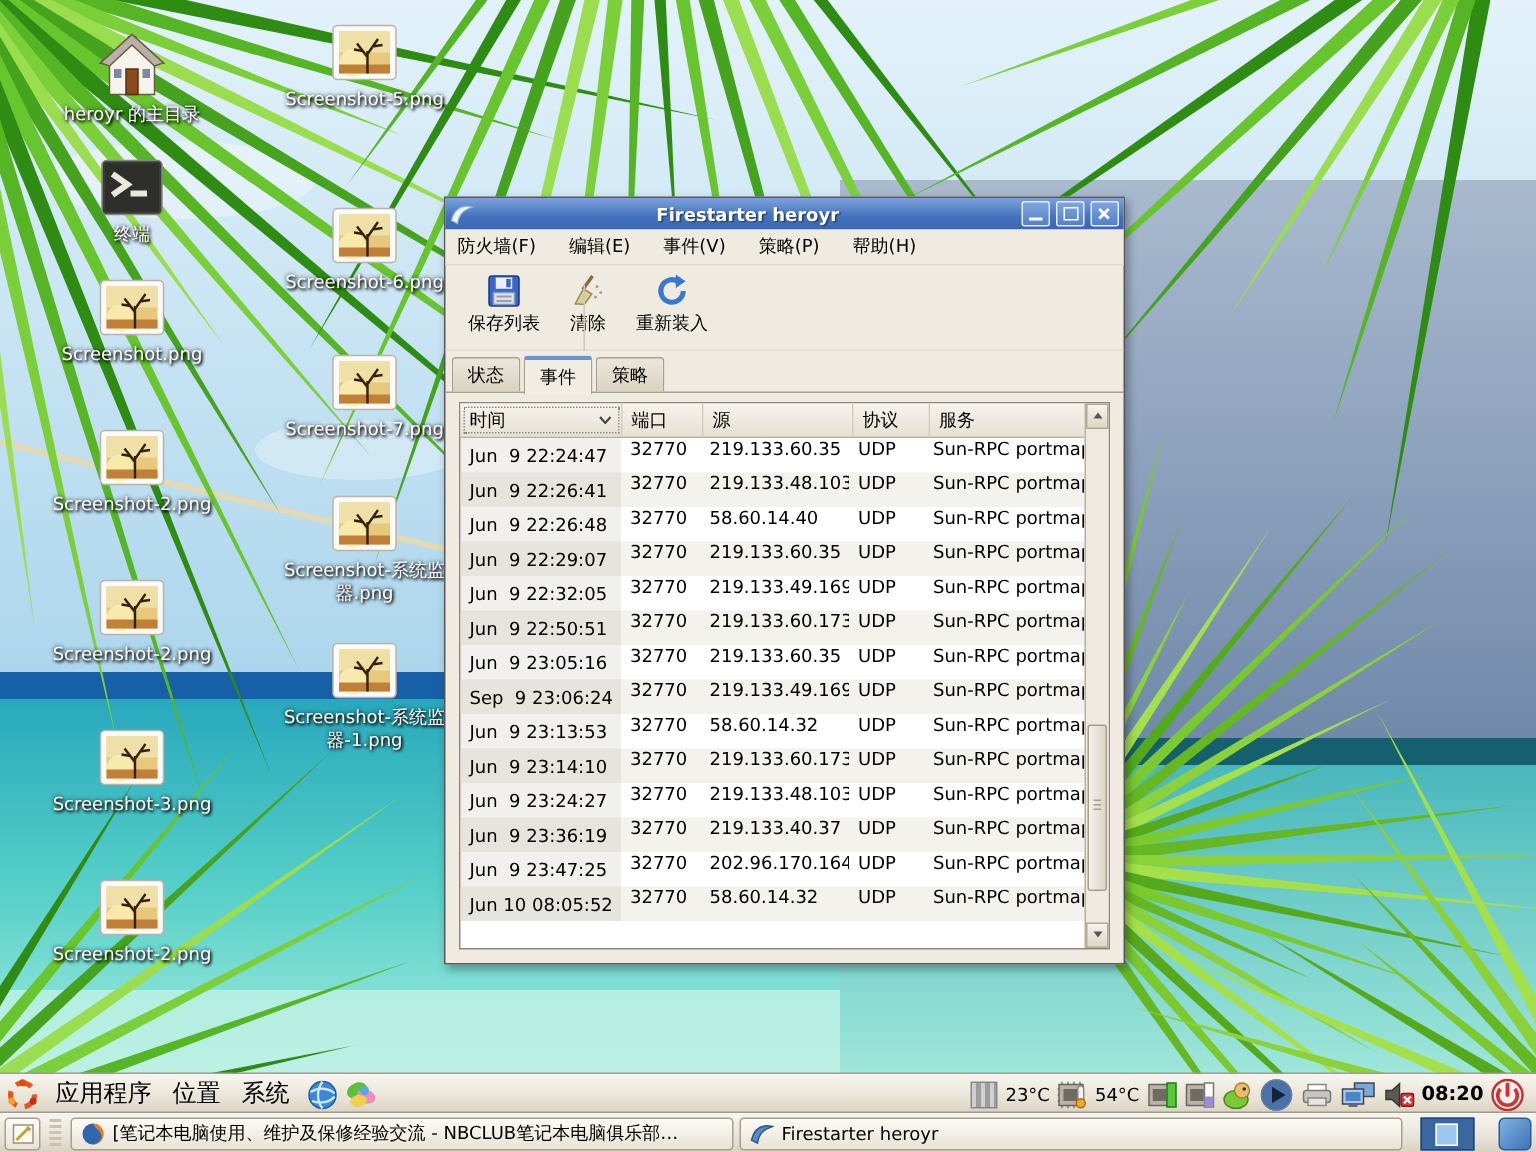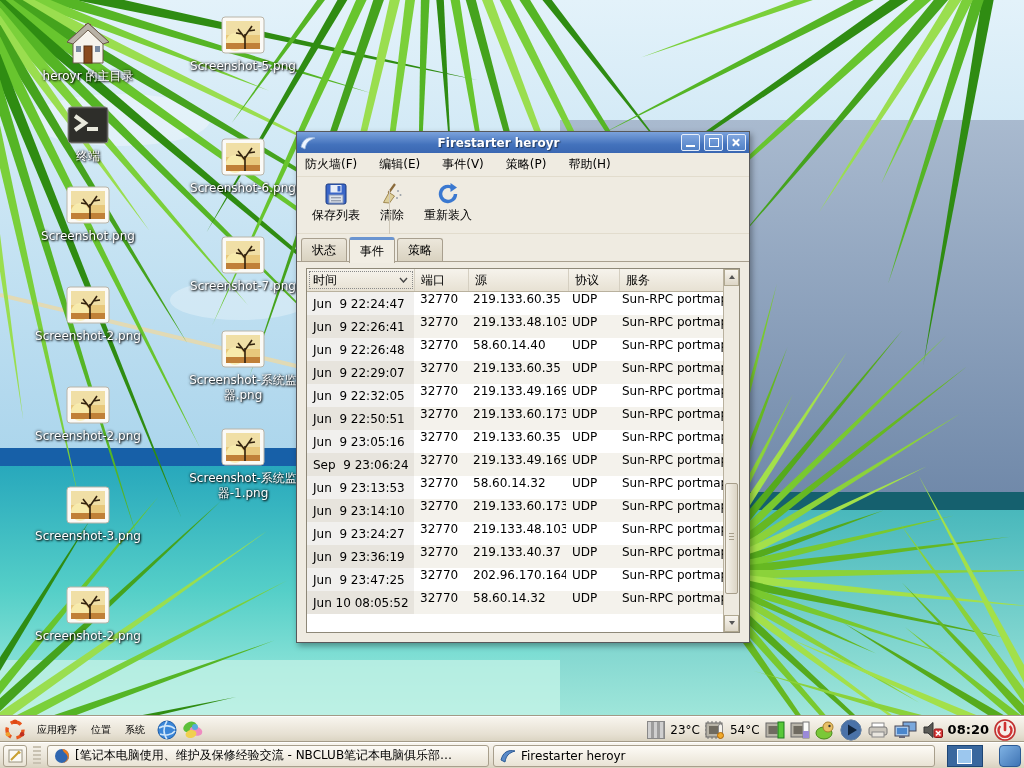--- a/index.html
+++ b/index.html
@@ -88,21 +88,21 @@
       border-radius:2px;cursor:pointer;}
   .sb-thumb::after{content:"";position:absolute;left:3px;right:3px;top:calc(50% - 3px);
       height:1px;background:#a79e8a;box-shadow:0 3px 0 #a79e8a, 0 -3px 0 #a79e8a;}
 
   
   .panel{position:absolute;left:0;width:1024px;height:26px;
       background:linear-gradient(#f8f5ee,#e6e0d2 70%,#d9d2c0);border-top:1px solid #fff;
       box-shadow:0 -1px 0 #a39a86;display:flex;align-items:center;}
   #panel-top{top:716px;padding:0 4px;gap:4px;box-sizing:border-box;}
   #panel-task{top:742px;height:26px;padding:0 3px;gap:4px;box-sizing:border-box;}
-  .pmenu{padding:2px 7px;cursor:pointer;font-size:10px;}
+  .pmenu{padding:2px 7px;cursor:pointer;font-size:16px;}
   .launcher{width:22px;height:22px;cursor:pointer;flex:none;}
   .tray{margin-left:auto;display:flex;align-items:center;gap:5px;padding-right:4px;}
   .tray .txt{font-size:12px;}
   .clock{font-size:13px;font-weight:bold;}
   .freqbox{width:16px;height:16px;background:repeating-linear-gradient(90deg,#cfcfcf 0 3px,#9d9d9d 3px 6px);
       border:1px solid #888;}
   .handle{width:8px;height:20px;background:repeating-linear-gradient(#c9c2b2 0 2px,transparent 2px 4px);
       margin:0 2px;flex:none;cursor:grab;}
   .taskbtn{flex:1;max-width:449px;height:20px;border:1px solid #a89f8c;border-radius:3px;
       background:linear-gradient(#fdfbf6,#e9e3d5);display:flex;align-items:center;gap:5px;

